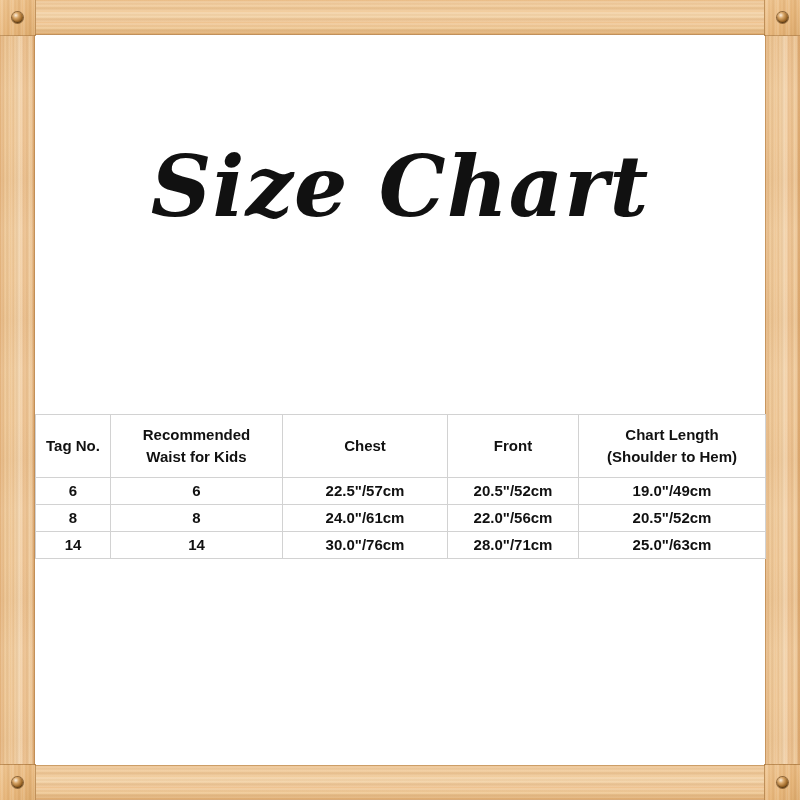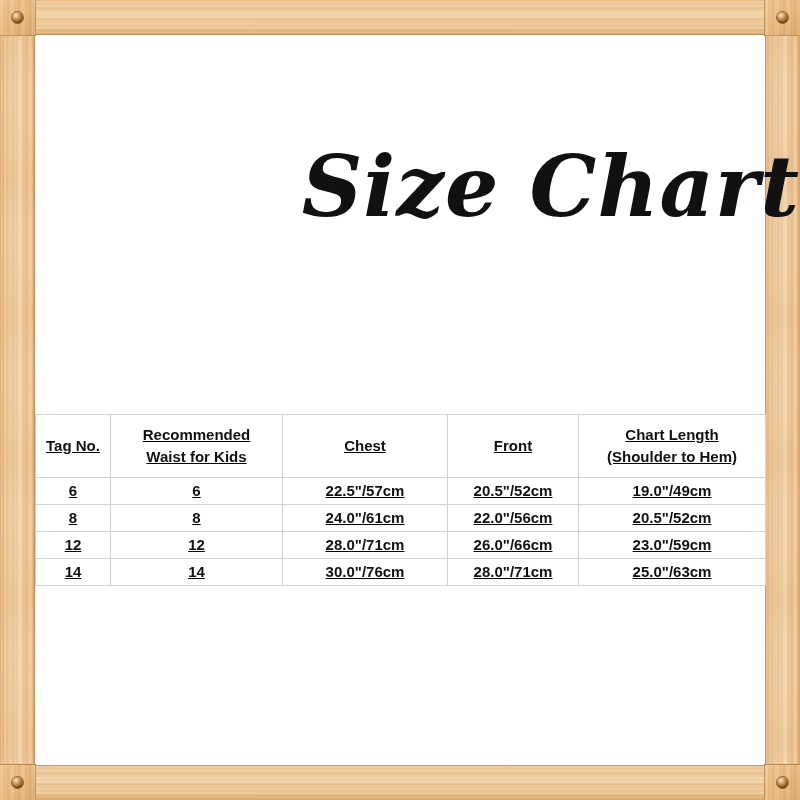--- a/index.html
+++ b/index.html
@@ -147,38 +147,37 @@
     height: 730px;
     background: #ffffff;
   }
 
   
   .title {
     position: absolute;
     top: 145px;
     left: 0;
     width: 800px;
-    text-align: right;
+    text-align: center;
     font-family: "DejaVu Serif", serif;
     font-style: italic;
     font-weight: bold;
     font-size: 84px;
     line-height: 1;
     color: #111111;
     letter-spacing: 1px;
     white-space: nowrap;
   }
 
   
   .table-wrap {
     position: absolute;
     left: 35px;
     top: 414px;
     width: 730px;
-    text-decoration: underline;
   }
   table.size-table {
     border-collapse: collapse;
     width: 730px;
     table-layout: fixed;
     background: #ffffff;
   }
   table.size-table th,
   table.size-table td {
     border: 1px solid #d2d2d2;
@@ -275,27 +274,20 @@
           <td>19.0"/49cm</td>
         </tr>
         <tr>
           <td>8</td>
           <td>8</td>
           <td>24.0"/61cm</td>
           <td>22.0"/56cm</td>
           <td>20.5"/52cm</td>
         </tr>
         <tr>
-          <td>12</td>
-          <td>12</td>
-          <td>28.0"/71cm</td>
-          <td>26.0"/66cm</td>
-          <td>23.0"/59cm</td>
-        </tr>
-        <tr>
           <td>14</td>
           <td>14</td>
           <td>30.0"/76cm</td>
           <td>28.0"/71cm</td>
           <td>25.0"/63cm</td>
         </tr>
       </tbody>
     </table>
   </div>
 

